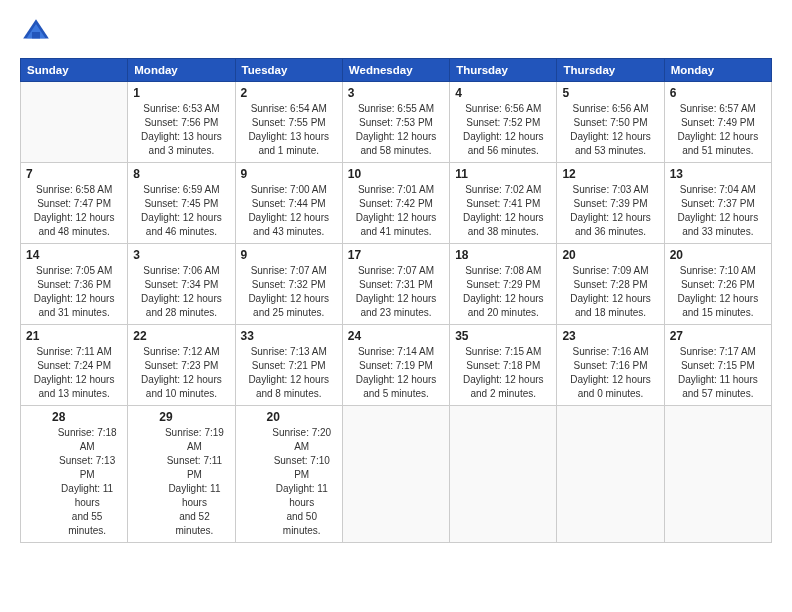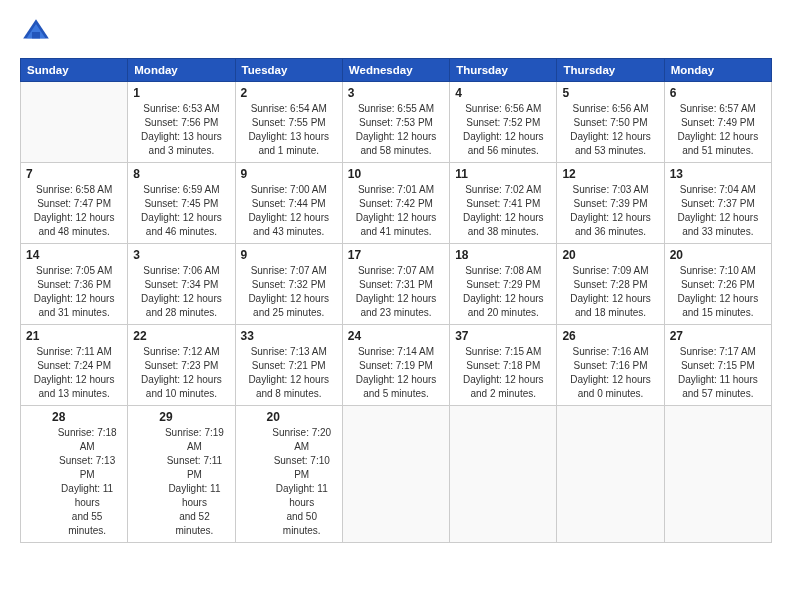--- a/index.html
+++ b/index.html
@@ -226,25 +226,25 @@
           </td>
           <td>
             <span class="day-num">33</span>
             <div class="day-info">Sunrise: 7:13 AM<br>Sunset: 7:21 PM<br>Daylight: 12 hours<br>and 8 minutes.</div>
           </td>
           <td>
             <span class="day-num">24</span>
             <div class="day-info">Sunrise: 7:14 AM<br>Sunset: 7:19 PM<br>Daylight: 12 hours<br>and 5 minutes.</div>
           </td>
           <td>
-            <span class="day-num">37</span>
+            <span class="day-num">35</span>
             <div class="day-info">Sunrise: 7:15 AM<br>Sunset: 7:18 PM<br>Daylight: 12 hours<br>and 2 minutes.</div>
           </td>
           <td>
-            <span class="day-num">26</span>
+            <span class="day-num">23</span>
             <div class="day-info">Sunrise: 7:16 AM<br>Sunset: 7:16 PM<br>Daylight: 12 hours<br>and 0 minutes.</div>
           </td>
           <td>
             <span class="day-num">27</span>
             <div class="day-info">Sunrise: 7:17 AM<br>Sunset: 7:15 PM<br>Daylight: 11 hours<br>and 57 minutes.</div>
           </td>
         </tr>
         <tr>
           <td>
             <span class="day-num">28</span>

